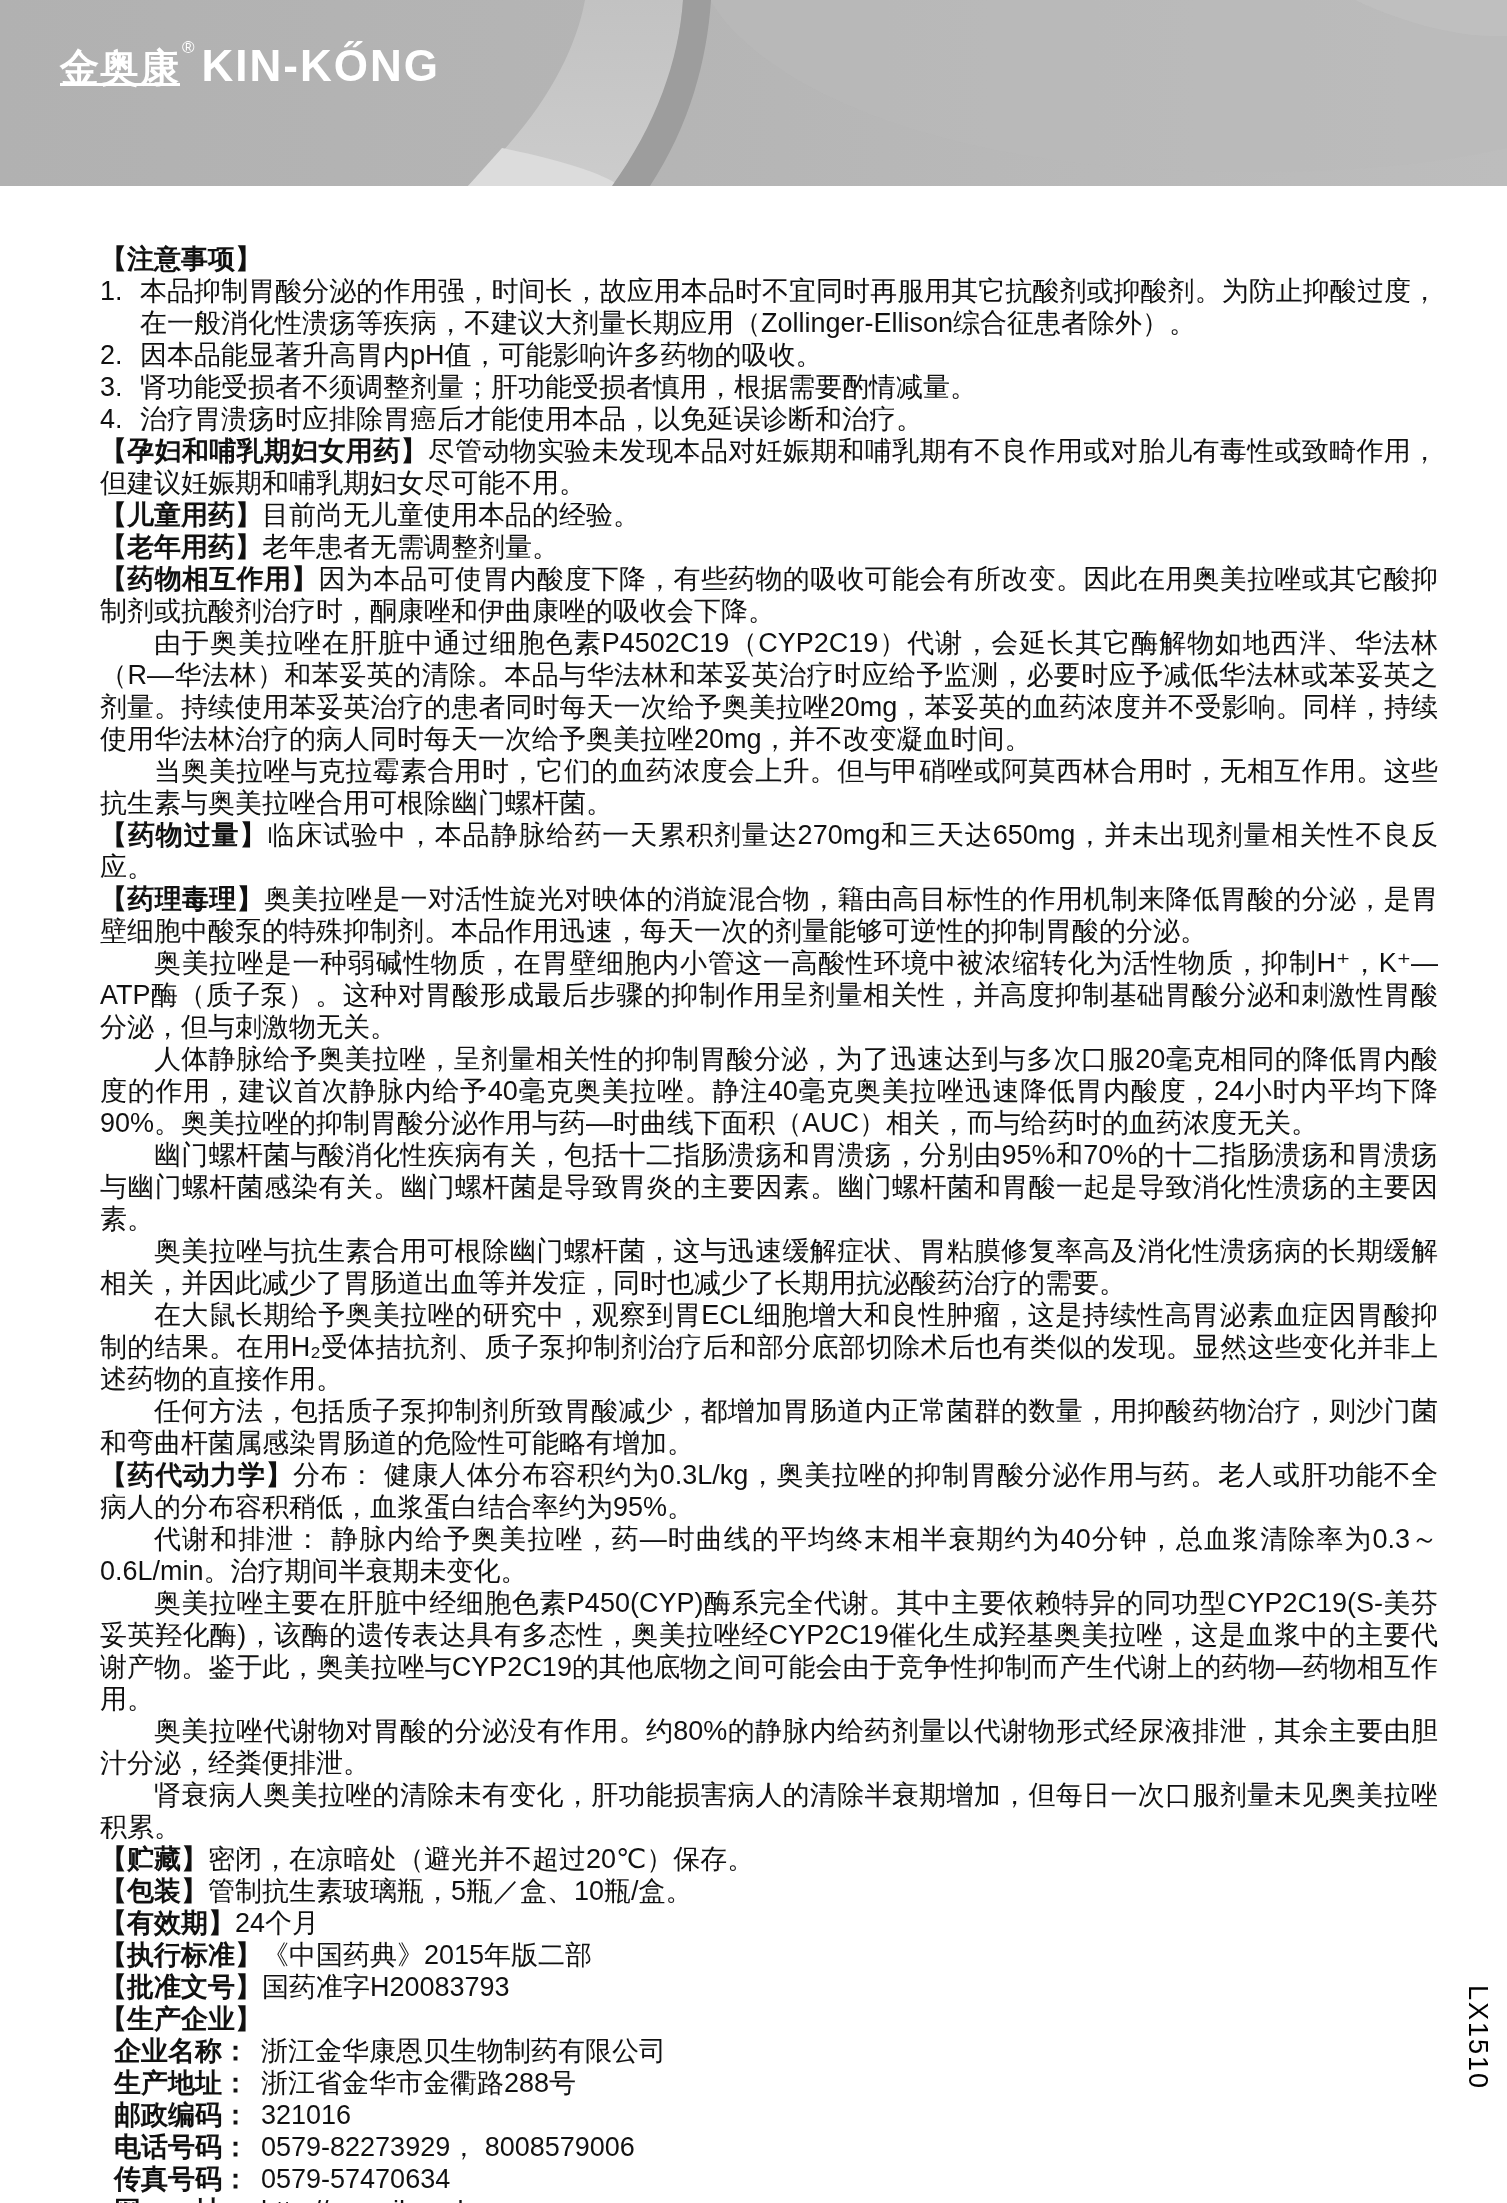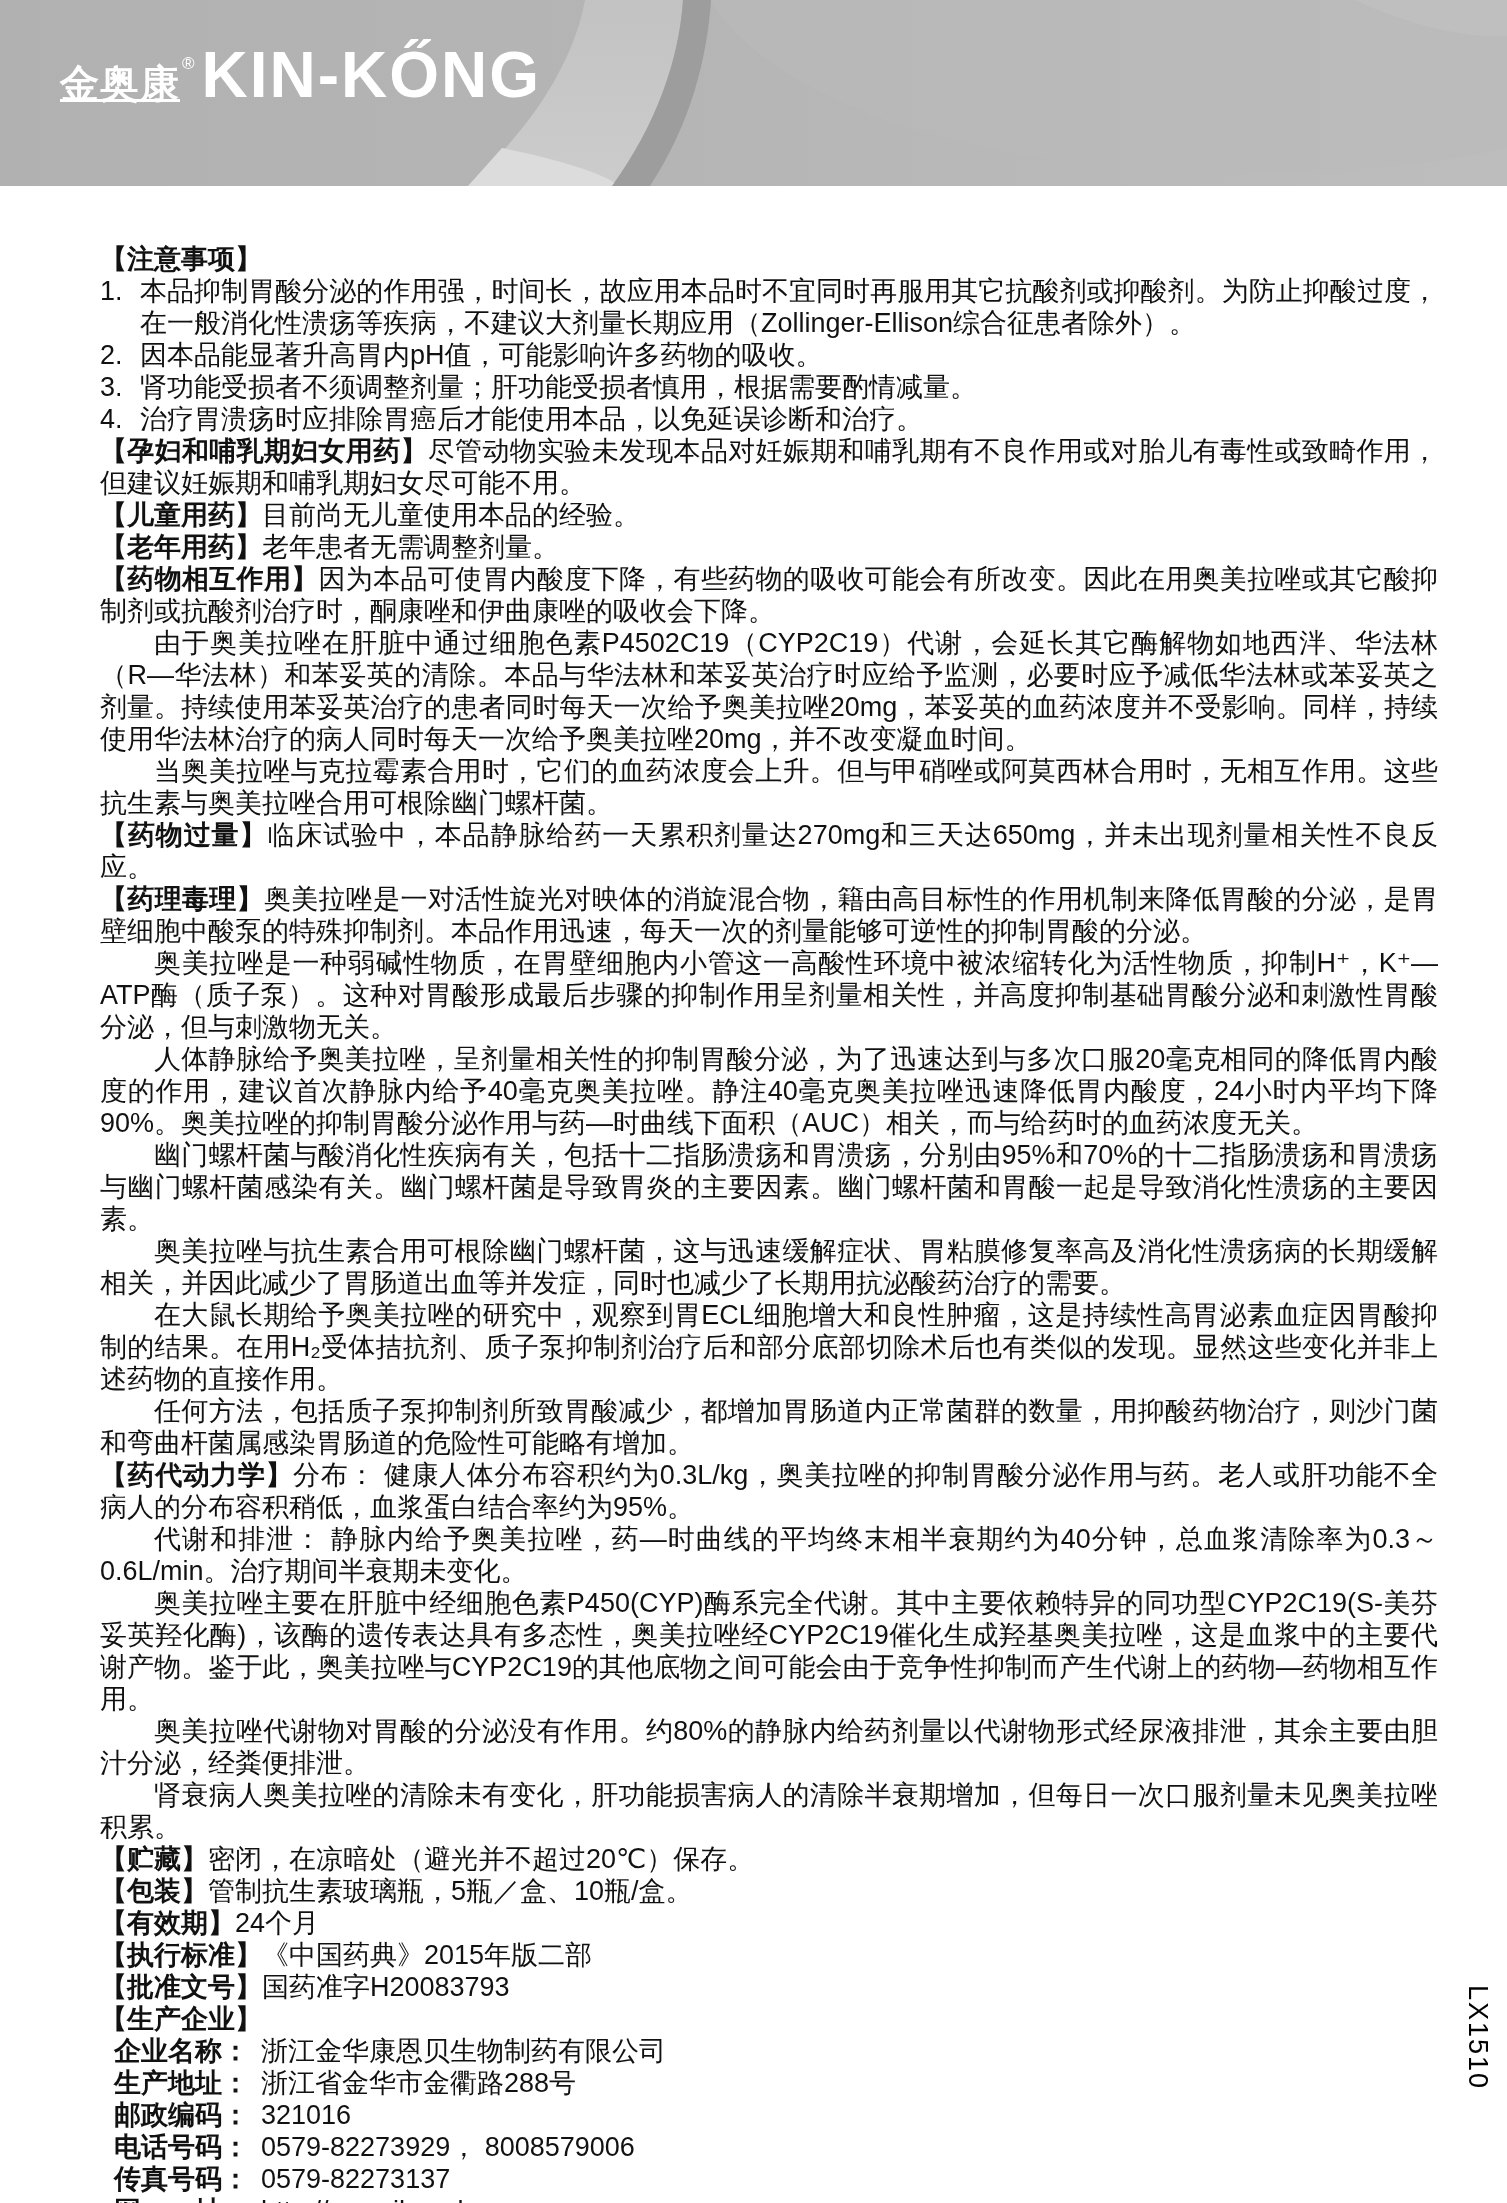--- a/index.html
+++ b/index.html
@@ -18,21 +18,21 @@
   }
   .band svg{position:absolute;top:0;left:0;display:block;}
   .logo{
     position:absolute;top:38px;left:60px;
     color:#ffffff;font-weight:700;
     white-space:nowrap;
     letter-spacing:1px;
   }
   .logo .cn{font-size:39px;text-decoration:underline;}
   .logo .reg{font-size:17px;vertical-align:28px;margin:0 6px 0 2px;font-weight:400;}
-  .logo .en{font-size:64px;letter-spacing:2px;}
+  .logo .en{font-size:44px;letter-spacing:2px;}
   
   .doc{
     position:absolute;top:243px;left:100px;width:1338px;
     font-size:27px;line-height:32px;
     text-align:justify;
   }
   .doc p{margin:0;padding:0;}
   .doc b{font-weight:700;}
   p.head{text-align:justify;}
   p.num{padding-left:40px;}
@@ -105,19 +105,19 @@
       <p class="head"><b>【贮藏】</b><span>密闭，在凉暗处（避光并不超过20℃）保存。</span></p>
       <p class="head"><b>【包装】</b><span>管制抗生素玻璃瓶，5瓶／盒、10瓶/盒。</span></p>
       <p class="head"><b>【有效期】</b><span>24个月</span></p>
       <p class="head"><b>【执行标准】</b><span>《中国药典》2015年版二部</span></p>
       <p class="head"><b>【批准文号】</b><span>国药准字H20083793</span></p>
       <p class="head"><b>【生产企业】</b></p>
       <p class="kv"><b>企业名称：</b><span>浙江金华康恩贝生物制药有限公司</span></p>
       <p class="kv"><b>生产地址：</b><span>浙江省金华市金衢路288号</span></p>
       <p class="kv"><b>邮政编码：</b><span>321016</span></p>
       <p class="kv"><b>电话号码：</b><span>0579-82273929，  8008579006</span></p>
-      <p class="kv"><b>传真号码：</b><span>0579-82273137</span></p>
+      <p class="kv"><b>传真号码：</b><span>0579-57470634</span></p>
       <p class="kv"><b>网　　址：</b><span>http://www.jhconba.com</span></p>
     </main>
 
   <div class="side-code">LX1510</div>
 
 </div>
 
 </body></html>

